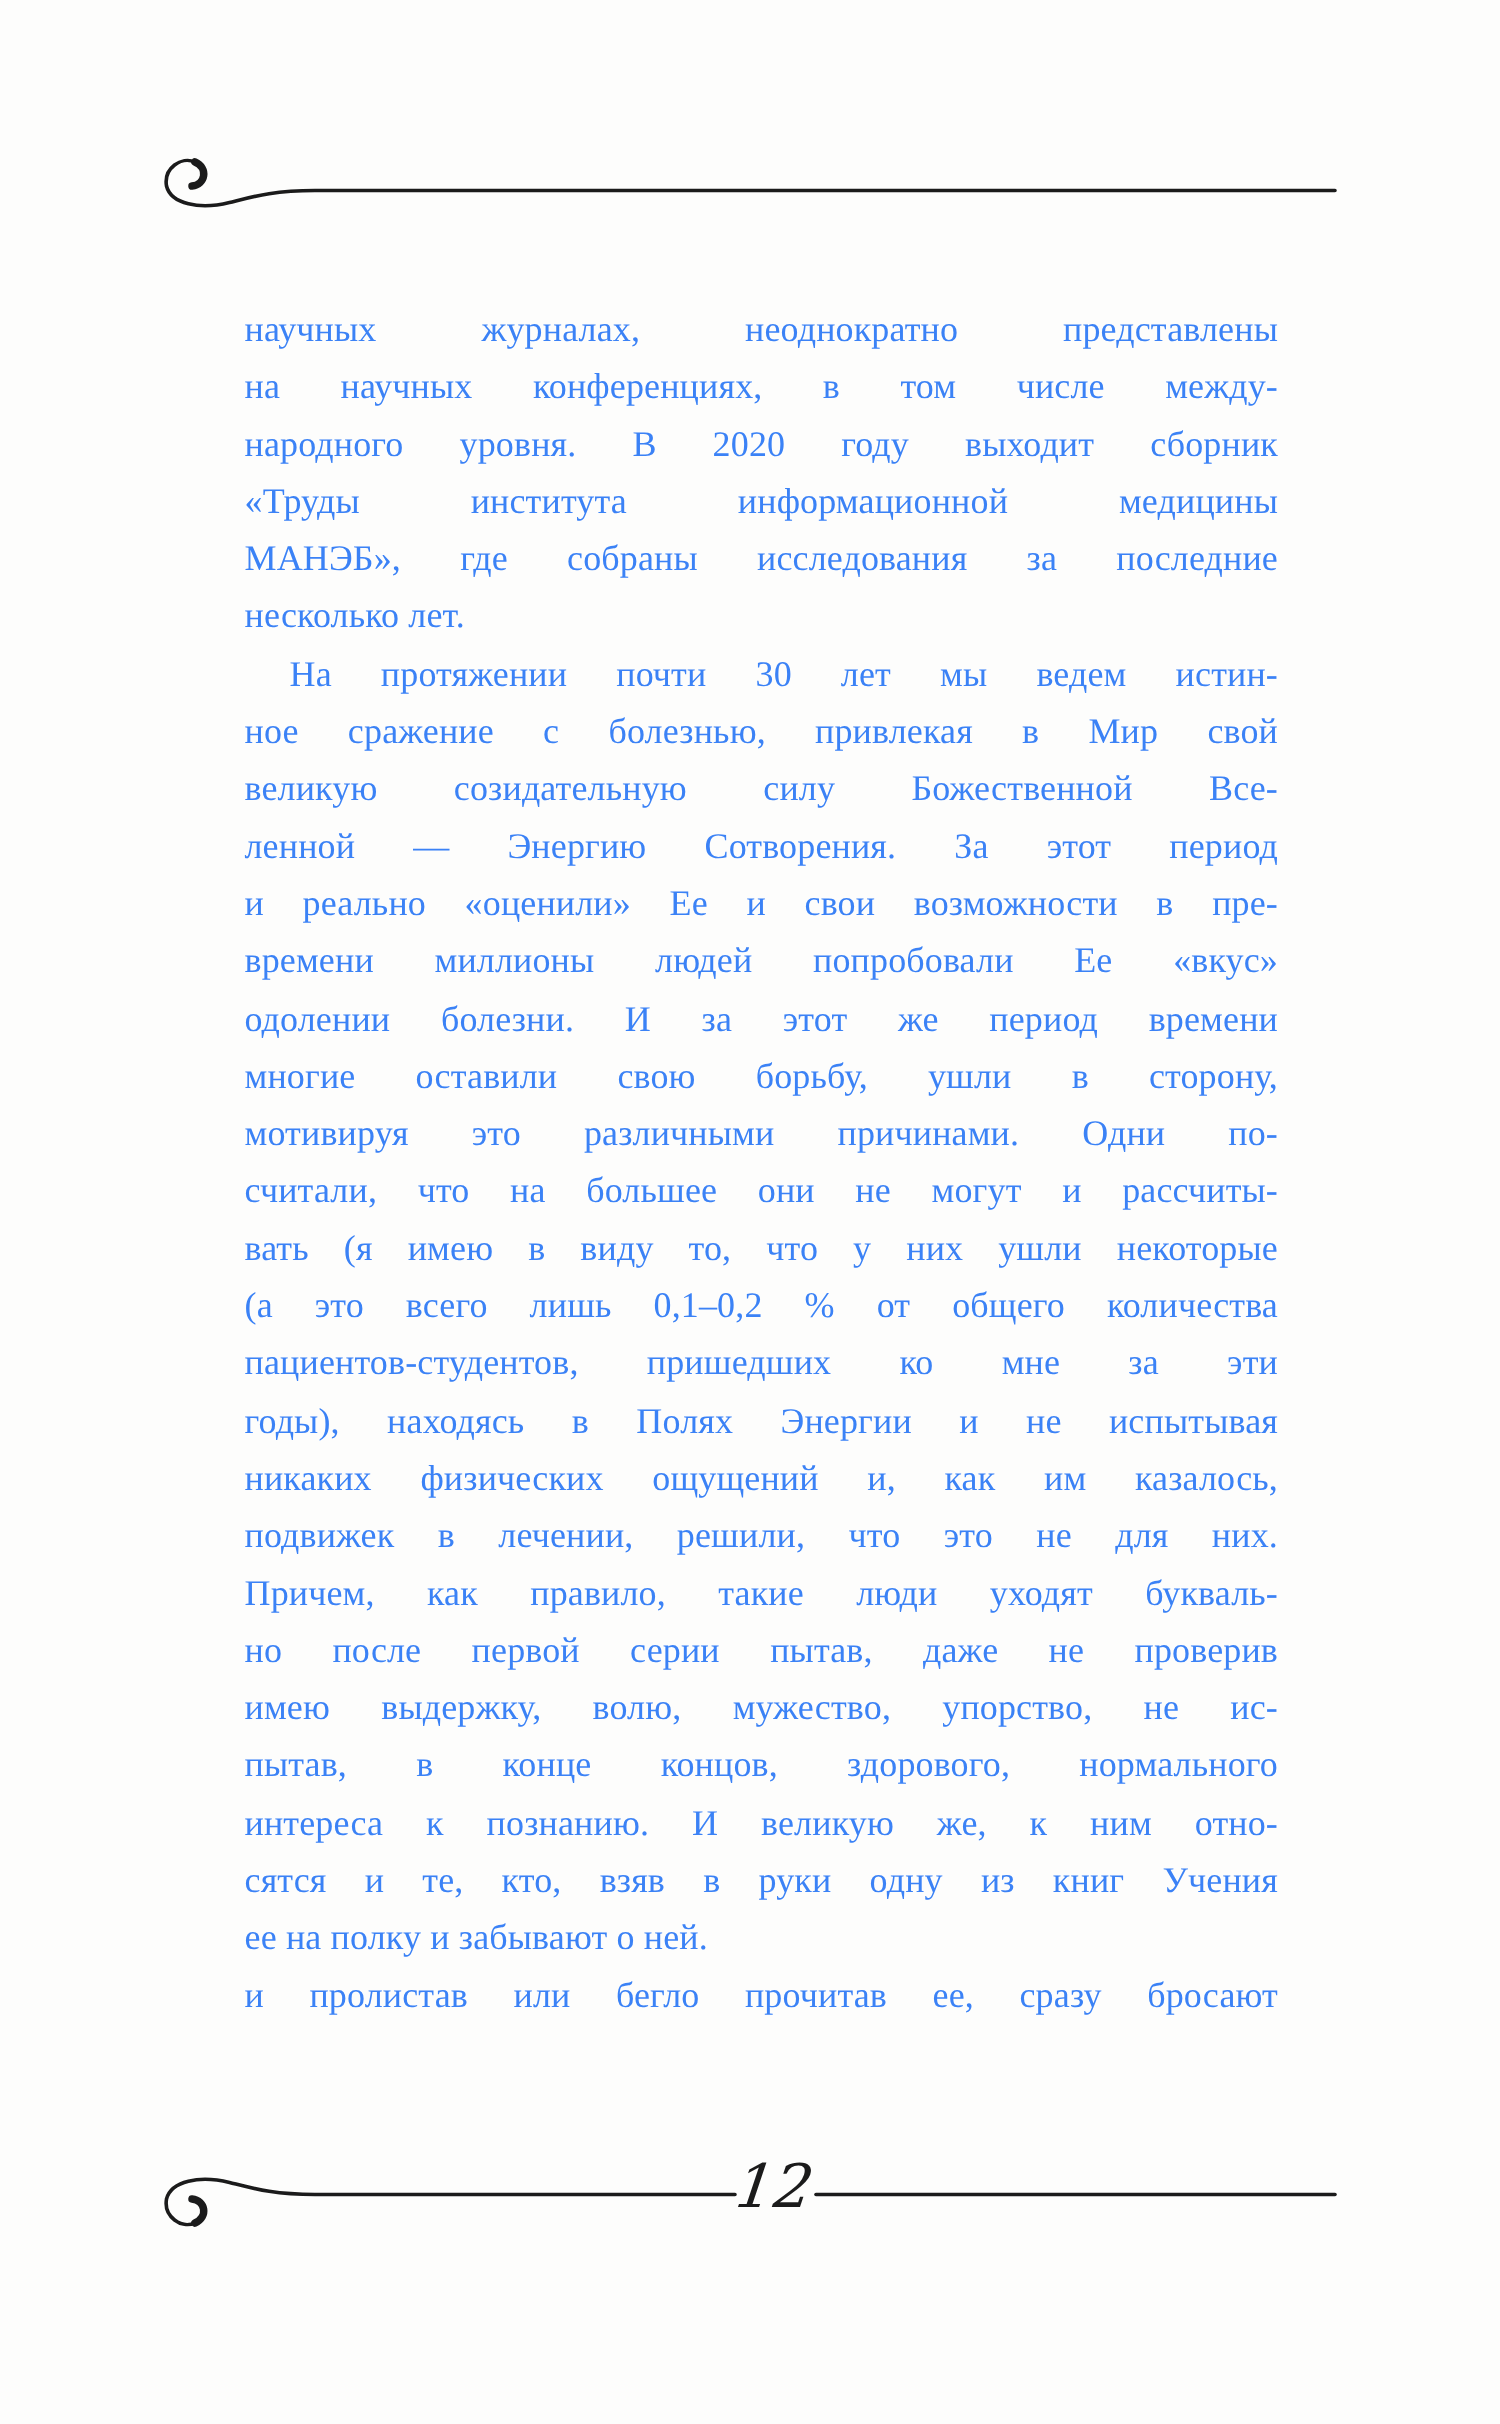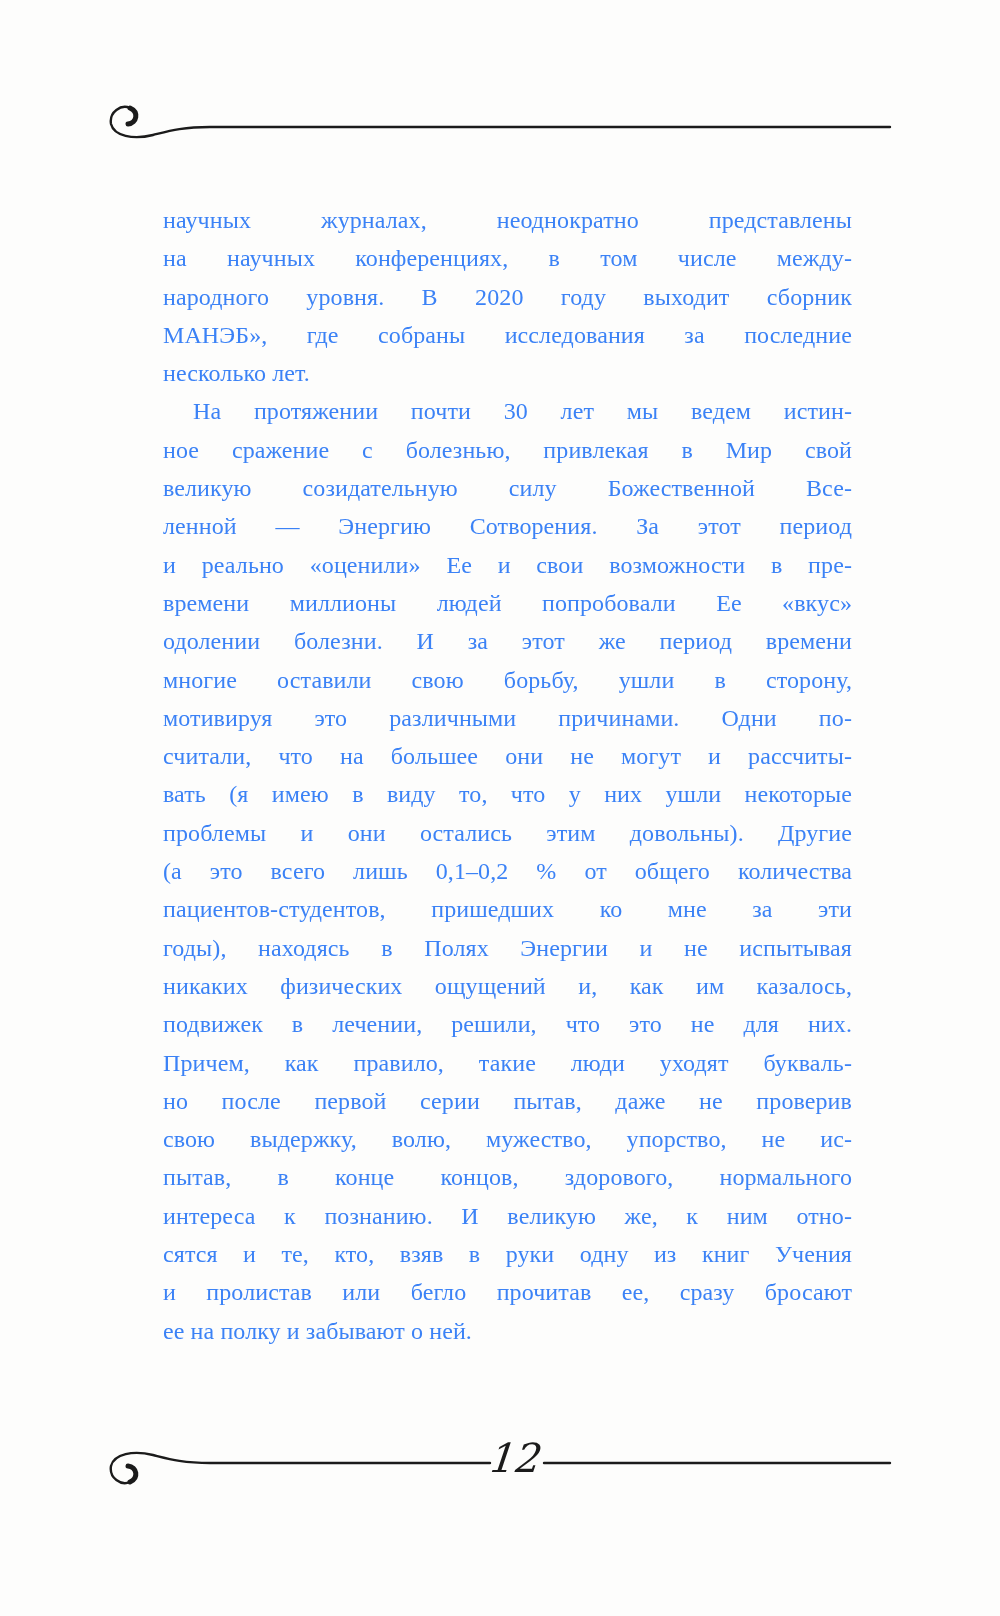--- a/index.html
+++ b/index.html
@@ -35,49 +35,49 @@
 <svg class="ornament ornament-top" width="1000" height="60" viewBox="0 0 1000 60" aria-hidden="true">
   <path d="M 890 27 L 210 27 C 182 27 169 31 153 35 C 133 40 114 36 111 24 C 109 12 121 4 130 8 C 139 12 137 23 128 24" fill="none" stroke="#1b1b1b" stroke-width="2.4" stroke-linecap="round"></path>
   <path d="M 130 8 C 139 12 137 23 128 24" fill="none" stroke="#1b1b1b" stroke-width="5" stroke-linecap="round"></path>
 </svg>
 
 <div class="text-block">
     <div class="paragraph">
       <div class="line">научных журналах, неоднократно представлены</div>
       <div class="line">на научных конференциях, в том числе между-</div>
       <div class="line">народного уровня. В 2020 году выходит сборник</div>
+      <div class="line">«Труды института информационной медицины</div>
       <div class="line">МАНЭБ», где собраны исследования за последние</div>
       <div class="line last">несколько лет.</div>
     </div>
     <div class="paragraph">
       <div class="line indent">На протяжении почти 30 лет мы ведем истин-</div>
       <div class="line">ное сражение с болезнью, привлекая в Мир свой</div>
       <div class="line">великую созидательную силу Божественной Все-</div>
       <div class="line">ленной — Энергию Сотворения. За этот период</div>
       <div class="line">и реально «оценили» Ее и свои возможности в пре-</div>
       <div class="line">времени миллионы людей попробовали Ее «вкус»</div>
       <div class="line">одолении болезни. И за этот же период времени</div>
       <div class="line">многие оставили свою борьбу, ушли в сторону,</div>
       <div class="line">мотивируя это различными причинами. Одни по-</div>
       <div class="line">считали, что на большее они не могут и рассчиты-</div>
       <div class="line">вать (я имею в виду то, что у них ушли некоторые</div>
-      <div class="line">проблемы и они остались этим довольны). Другие</div>
       <div class="line">(а это всего лишь 0,1–0,2 % от общего количества</div>
       <div class="line">пациентов-студентов, пришедших ко мне за эти</div>
       <div class="line">годы), находясь в Полях Энергии и не испытывая</div>
       <div class="line">никаких физических ощущений и, как им казалось,</div>
       <div class="line">подвижек в лечении, решили, что это не для них.</div>
       <div class="line">Причем, как правило, такие люди уходят букваль-</div>
       <div class="line">но после первой серии пытав, даже не проверив</div>
-      <div class="line">свою выдержку, волю, мужество, упорство, не ис-</div>
+      <div class="line">имею выдержку, волю, мужество, упорство, не ис-</div>
       <div class="line">пытав, в конце концов, здорового, нормального</div>
       <div class="line">интереса к познанию. И великую же, к ним отно-</div>
       <div class="line">сятся и те, кто, взяв в руки одну из книг Учения</div>
+      <div class="line last">ее на полку и забывают о ней.</div>
       <div class="line">и пролистав или бегло прочитав ее, сразу бросают</div>
-      <div class="line last">ее на полку и забывают о ней.</div>
     </div>
   </div>
 
 <svg class="ornament ornament-bottom" width="1000" height="60" viewBox="0 0 1000 60" aria-hidden="true">
   <path d="M 490 27 L 210 27 C 182 27 169 23 153 19 C 133 14 114 18 111 30 C 109 42 121 50 130 46 C 139 42 137 31 128 30" fill="none" stroke="#1b1b1b" stroke-width="2.4" stroke-linecap="round"></path>
   <path d="M 130 46 C 139 42 137 31 128 30" fill="none" stroke="#1b1b1b" stroke-width="5" stroke-linecap="round"></path>
   <path d="M 544 27 L 890 27" fill="none" stroke="#1b1b1b" stroke-width="2.4" stroke-linecap="round"></path>
 </svg>
 
 <span class="page-number">12</span>

